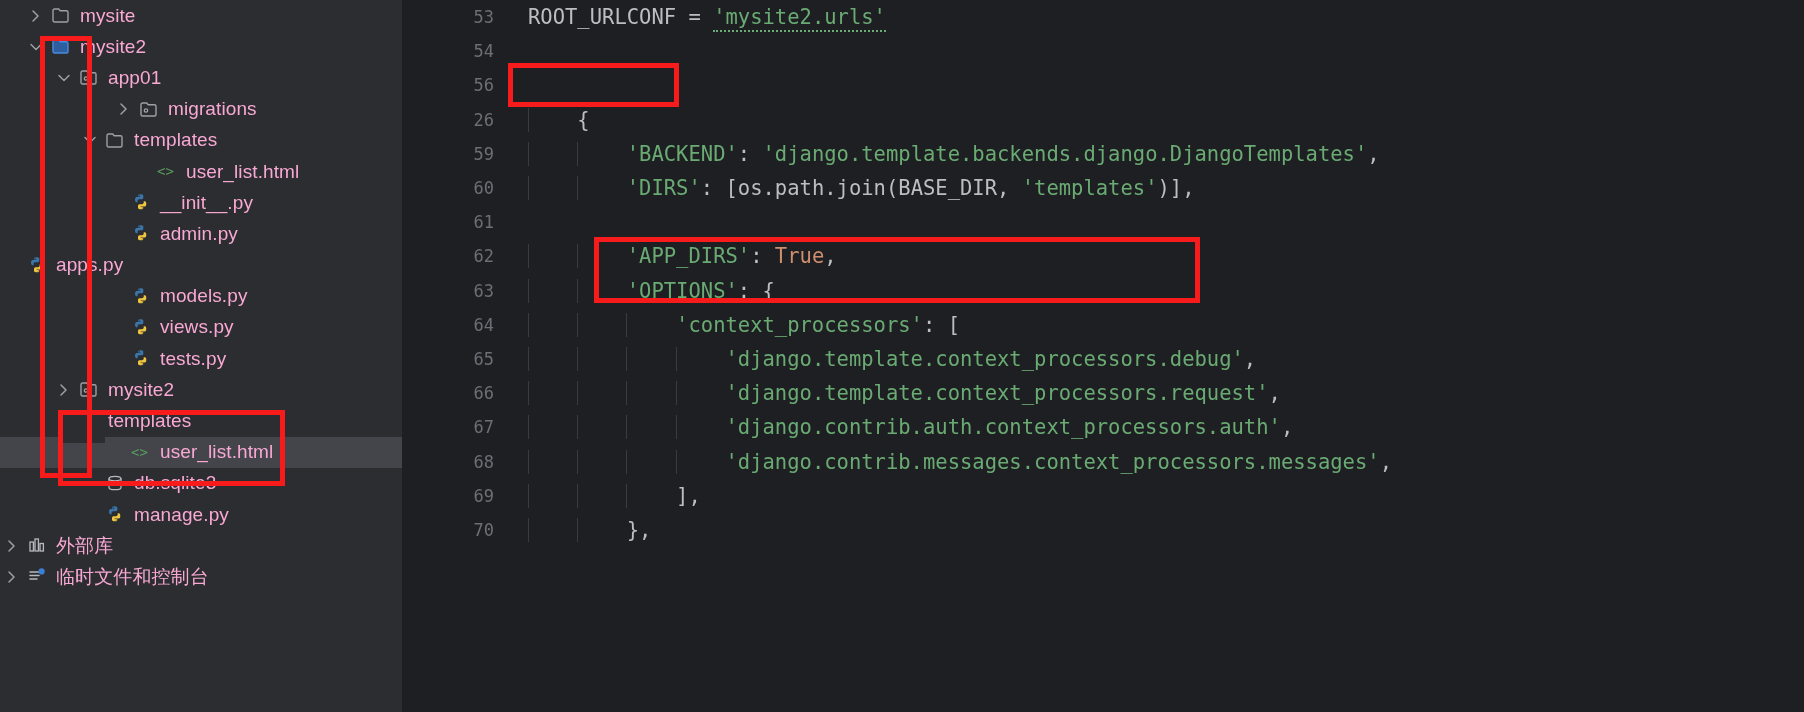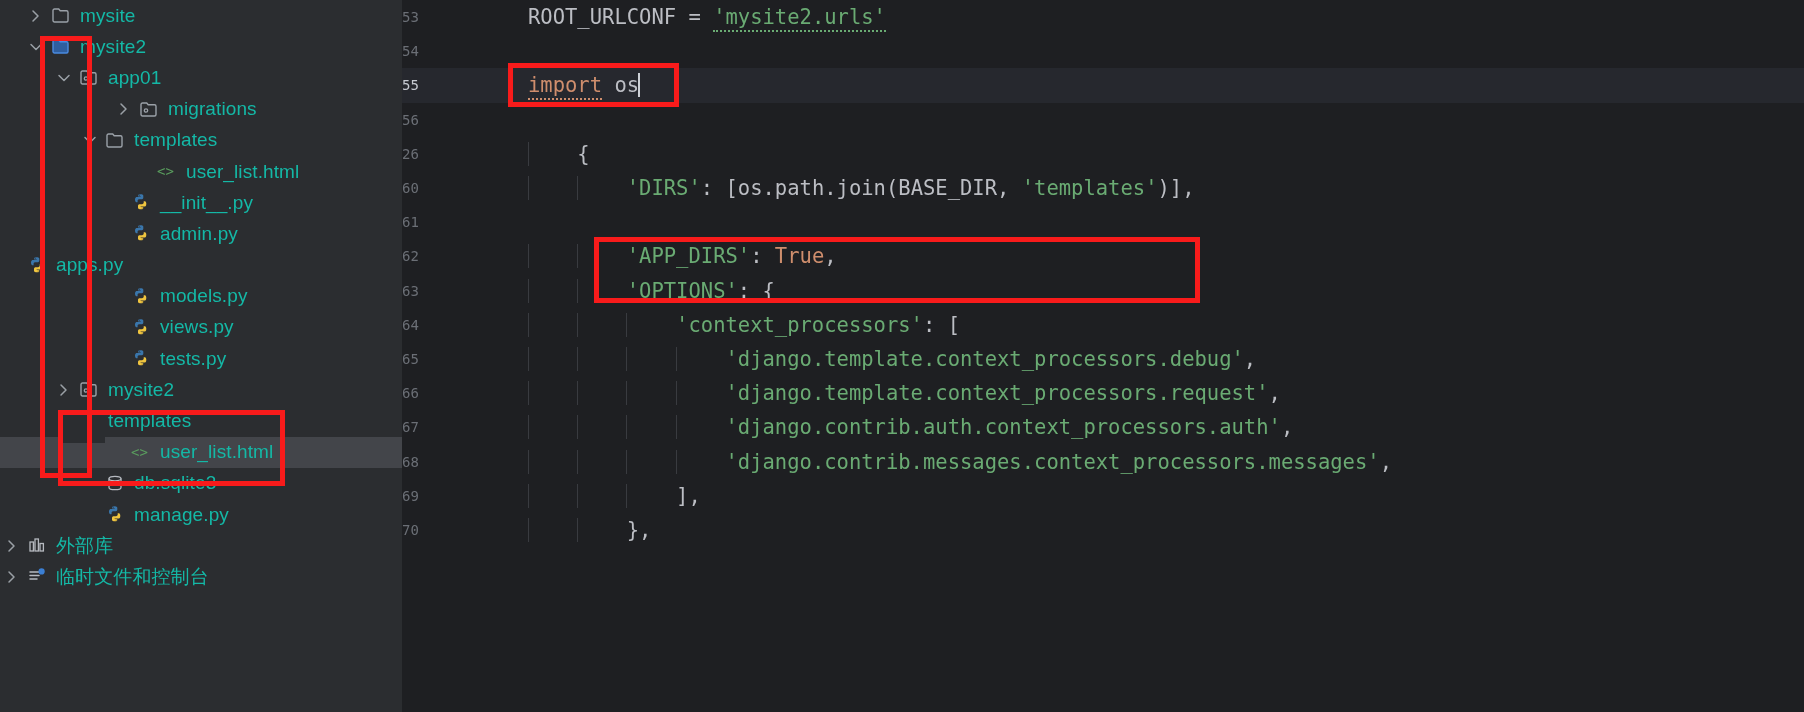--- a/index.html
+++ b/index.html
@@ -43,21 +43,21 @@
     color: #9aa0a6;
     font-size: 14px;
     line-height: 1;
   }
   .arrow svg { display:block; margin:0 auto; }
   .ico {
     width: 26px; flex: 0 0 26px;
     display: flex; align-items: center; justify-content: center;
     margin-right: 6px;
   }
-  .lbl { color: #14b8a6; }
+  .lbl { color: #f9a8d4; }
 
   
   #editor {
     position: relative;
     flex: 1 1 auto;
     height: 712px;
     background: #1e1f22;
     overflow: hidden;
   }
   .code-line {
@@ -66,25 +66,26 @@
     display: flex;
     align-items: center;
     font-family: "DejaVu Sans Mono", "Liberation Mono", monospace;
     font-size: 20.5px;
     white-space: pre;
   }
   .code-line.current { background: #26282e; }
   .gutter {
     width: 110px;
     flex: 0 0 110px;
+    text-align: right;
     padding-right: 18px;
     box-sizing: border-box;
     color: #6b6f76;
     font-family: "DejaVu Sans Mono", "Liberation Mono", monospace;
-    font-size: 14px;
+    font-size: 17px;
   }
   .code-line.current .gutter { color: #c6cad1; }
   .codetext {
     position: relative;
     padding-left: 16px;
     flex: 1 1 auto;
     color: #bcbec4;
   }
   .kw  { color: #cf8e6d; }
   .str { color: #6aab73; }
@@ -356,23 +357,23 @@
           </span>
           <span class="lbl">临时文件和控制台</span>
         </div>
       </div>
   </div>
 
   <div id="editor">
     <div id="code-list">
         <div class="code-line"><span class="gutter">53</span><span class="codetext"><span class="pln">ROOT_URLCONF </span><span class="pln">= </span><span class="str squiggle">'mysite2.urls'</span></span></div>
         <div class="code-line"><span class="gutter">54</span><span class="codetext"></span></div>
-        <div class="code-line current"><span class="gutter">55</span><span class="codetext"><span class="kw squiggle-o">import</span><span class="pln"> os</span><span class="caret"></span></span></div>
         <div class="code-line"><span class="gutter">56</span><span class="codetext"></span></div>
         <div class="code-line"><span class="gutter">26</span><span class="codetext"><span class="guide" style="left:16px"></span><span class="pln">    {</span></span></div>
+        <div class="code-line"><span class="gutter">59</span><span class="codetext"><span class="guide" style="left:16px"></span><span class="guide" style="left:65.2px"></span><span class="pln">        </span><span class="str">'BACKEND'</span><span class="pln">: </span><span class="str">'django.template.backends.django.DjangoTemplates'</span><span class="pln">,</span></span></div>
         <div class="code-line"><span class="gutter">60</span><span class="codetext"><span class="guide" style="left:16px"></span><span class="guide" style="left:65.2px"></span><span class="pln">        </span><span class="str">'DIRS'</span><span class="pln">: [os.path.join(BASE_DIR, </span><span class="str">'templates'</span><span class="pln">)],</span></span></div>
         <div class="code-line"><span class="gutter">61</span><span class="codetext"><span class="guide" style="left:16px"></span><span class="guide" style="left:65.2px"></span></span></div>
         <div class="code-line"><span class="gutter">62</span><span class="codetext"><span class="guide" style="left:16px"></span><span class="guide" style="left:65.2px"></span><span class="pln">        </span><span class="str">'APP_DIRS'</span><span class="pln">: </span><span class="kw">True</span><span class="pln">,</span></span></div>
         <div class="code-line"><span class="gutter">63</span><span class="codetext"><span class="guide" style="left:16px"></span><span class="guide" style="left:65.2px"></span><span class="pln">        </span><span class="str">'OPTIONS'</span><span class="pln">: {</span></span></div>
         <div class="code-line"><span class="gutter">64</span><span class="codetext"><span class="guide" style="left:16px"></span><span class="guide" style="left:65.2px"></span><span class="guide" style="left:114.4px"></span><span class="pln">            </span><span class="str">'context_processors'</span><span class="pln">: [</span></span></div>
         <div class="code-line"><span class="gutter">65</span><span class="codetext"><span class="guide" style="left:16px"></span><span class="guide" style="left:65.2px"></span><span class="guide" style="left:114.4px"></span><span class="guide" style="left:163.60000000000002px"></span><span class="pln">                </span><span class="str">'django.template.context_processors.debug'</span><span class="pln">,</span></span></div>
         <div class="code-line"><span class="gutter">66</span><span class="codetext"><span class="guide" style="left:16px"></span><span class="guide" style="left:65.2px"></span><span class="guide" style="left:114.4px"></span><span class="guide" style="left:163.60000000000002px"></span><span class="pln">                </span><span class="str">'django.template.context_processors.request'</span><span class="pln">,</span></span></div>
         <div class="code-line"><span class="gutter">67</span><span class="codetext"><span class="guide" style="left:16px"></span><span class="guide" style="left:65.2px"></span><span class="guide" style="left:114.4px"></span><span class="guide" style="left:163.60000000000002px"></span><span class="pln">                </span><span class="str">'django.contrib.auth.context_processors.auth'</span><span class="pln">,</span></span></div>
         <div class="code-line"><span class="gutter">68</span><span class="codetext"><span class="guide" style="left:16px"></span><span class="guide" style="left:65.2px"></span><span class="guide" style="left:114.4px"></span><span class="guide" style="left:163.60000000000002px"></span><span class="pln">                </span><span class="str">'django.contrib.messages.context_processors.messages'</span><span class="pln">,</span></span></div>
         <div class="code-line"><span class="gutter">69</span><span class="codetext"><span class="guide" style="left:16px"></span><span class="guide" style="left:65.2px"></span><span class="guide" style="left:114.4px"></span><span class="pln">            ],</span></span></div>

